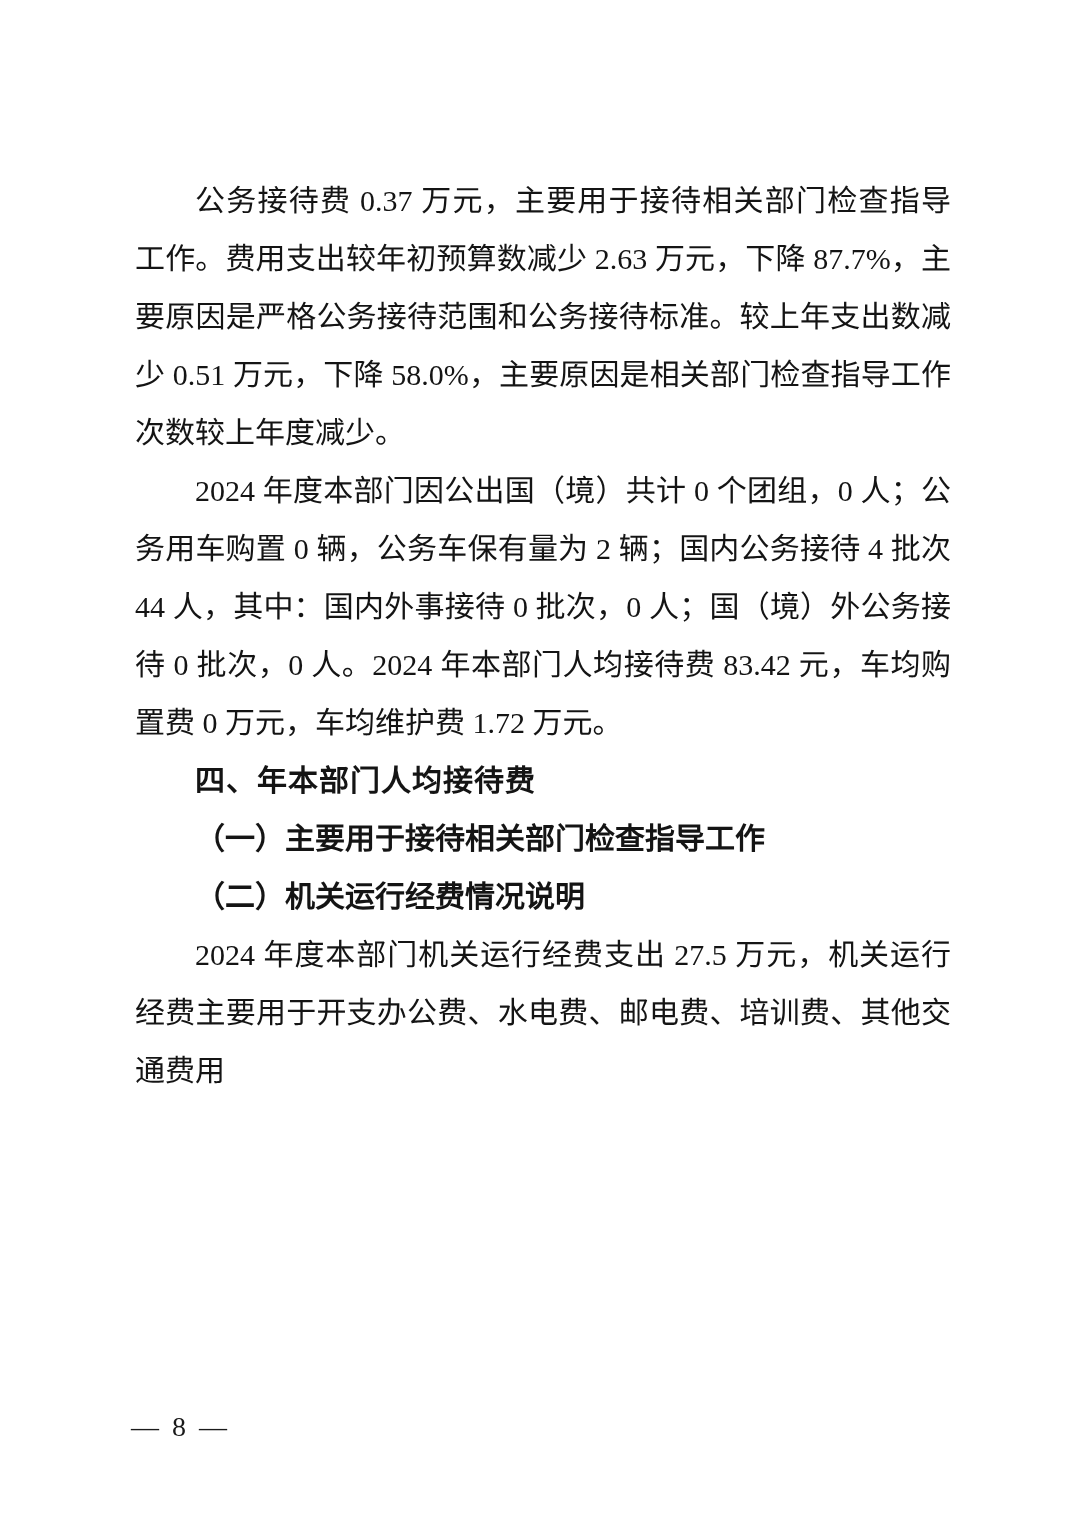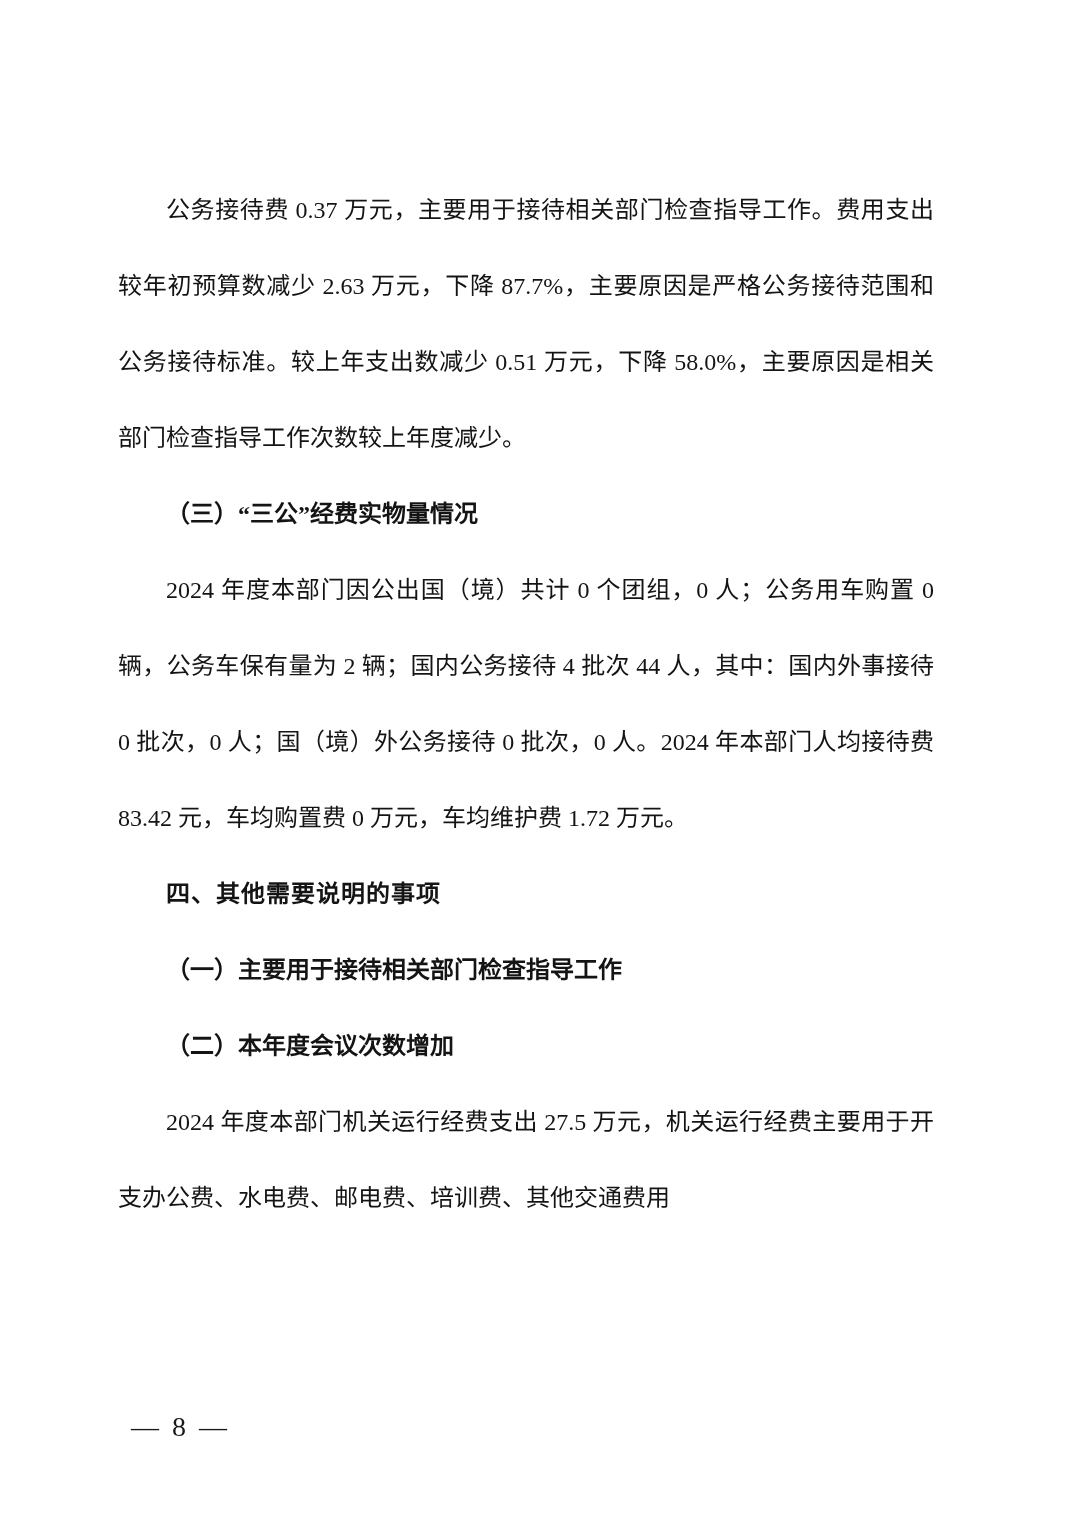--- a/index.html
+++ b/index.html
@@ -11,25 +11,25 @@
     position: relative;
     width: 1075px;
     height: 1520px;
     background: #ffffff;
     overflow: hidden;
     font-family: "Liberation Serif", "DejaVu Serif", serif;
     color: #141414;
   }
   .content {
     position: absolute;
-    left: 118px;
+    left: 135px;
     top: 172px;
     width: 816px;
-    font-size: 24px;
-    line-height: 76px;
+    font-size: 30px;
+    line-height: 58px;
     text-align: justify;
   }
   .body-para {
     margin: 0;
     text-indent: 2em;
     font-weight: normal;
   }
   .sub-heading {
     margin: 0;
     text-indent: 2em;
@@ -51,21 +51,20 @@
     letter-spacing: 3px;
     color: #1a1a1a;
   }
 </style>
 </head>
 <body>
 
 <div class="page">
   <div class="content">
     <p class="body-para">公务接待费 0.37 万元，主要用于接待相关部门检查指导工作。费用支出较年初预算数减少 2.63 万元，下降 87.7%，主要原因是严格公务接待范围和公务接待标准。较上年支出数减少 0.51 万元，下降 58.0%，主要原因是相关部门检查指导工作次数较上年度减少。</p>
-    <p class="sub-heading">（三）“三公”经费实物量情况</p>
     <p class="body-para">2024 年度本部门因公出国（境）共计 0 个团组，0 人；公务用车购置 0 辆，公务车保有量为 2 辆；国内公务接待 4 批次 44 人，其中：国内外事接待 0 批次，0 人；国（境）外公务接待 0 批次，0 人。2024 年本部门人均接待费 83.42 元，车均购置费 0 万元，车均维护费 1.72 万元。</p>
-    <p class="main-heading">四、其他需要说明的事项</p>
+    <p class="main-heading">四、年本部门人均接待费</p>
     <p class="sub-heading">（一）主要用于接待相关部门检查指导工作</p>
-    <p class="sub-heading">（二）本年度会议次数增加</p>
+    <p class="sub-heading">（二）机关运行经费情况说明</p>
     <p class="body-para">2024 年度本部门机关运行经费支出 27.5 万元，机关运行经费主要用于开支办公费、水电费、邮电费、培训费、其他交通费用</p>
   </div>
   <div class="footer">— 8 —</div>
 </div>
 
 </body></html>

